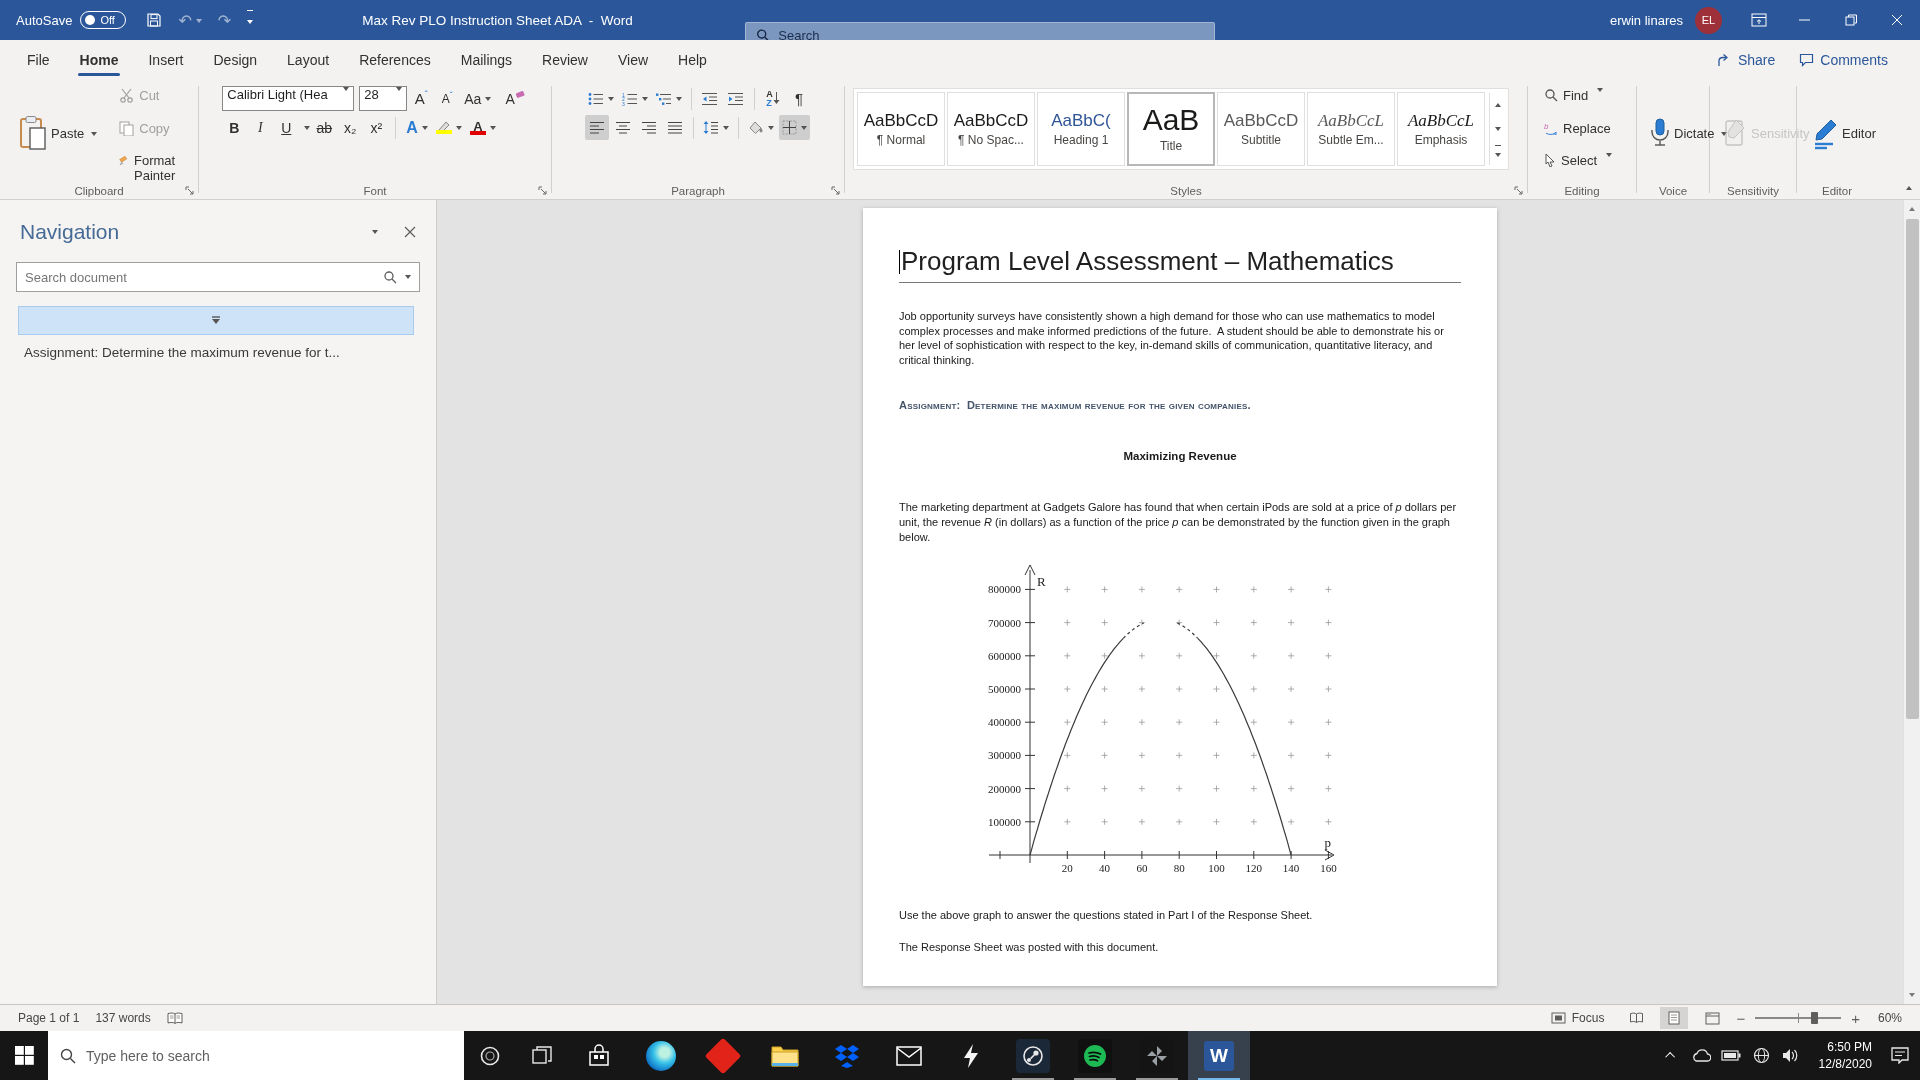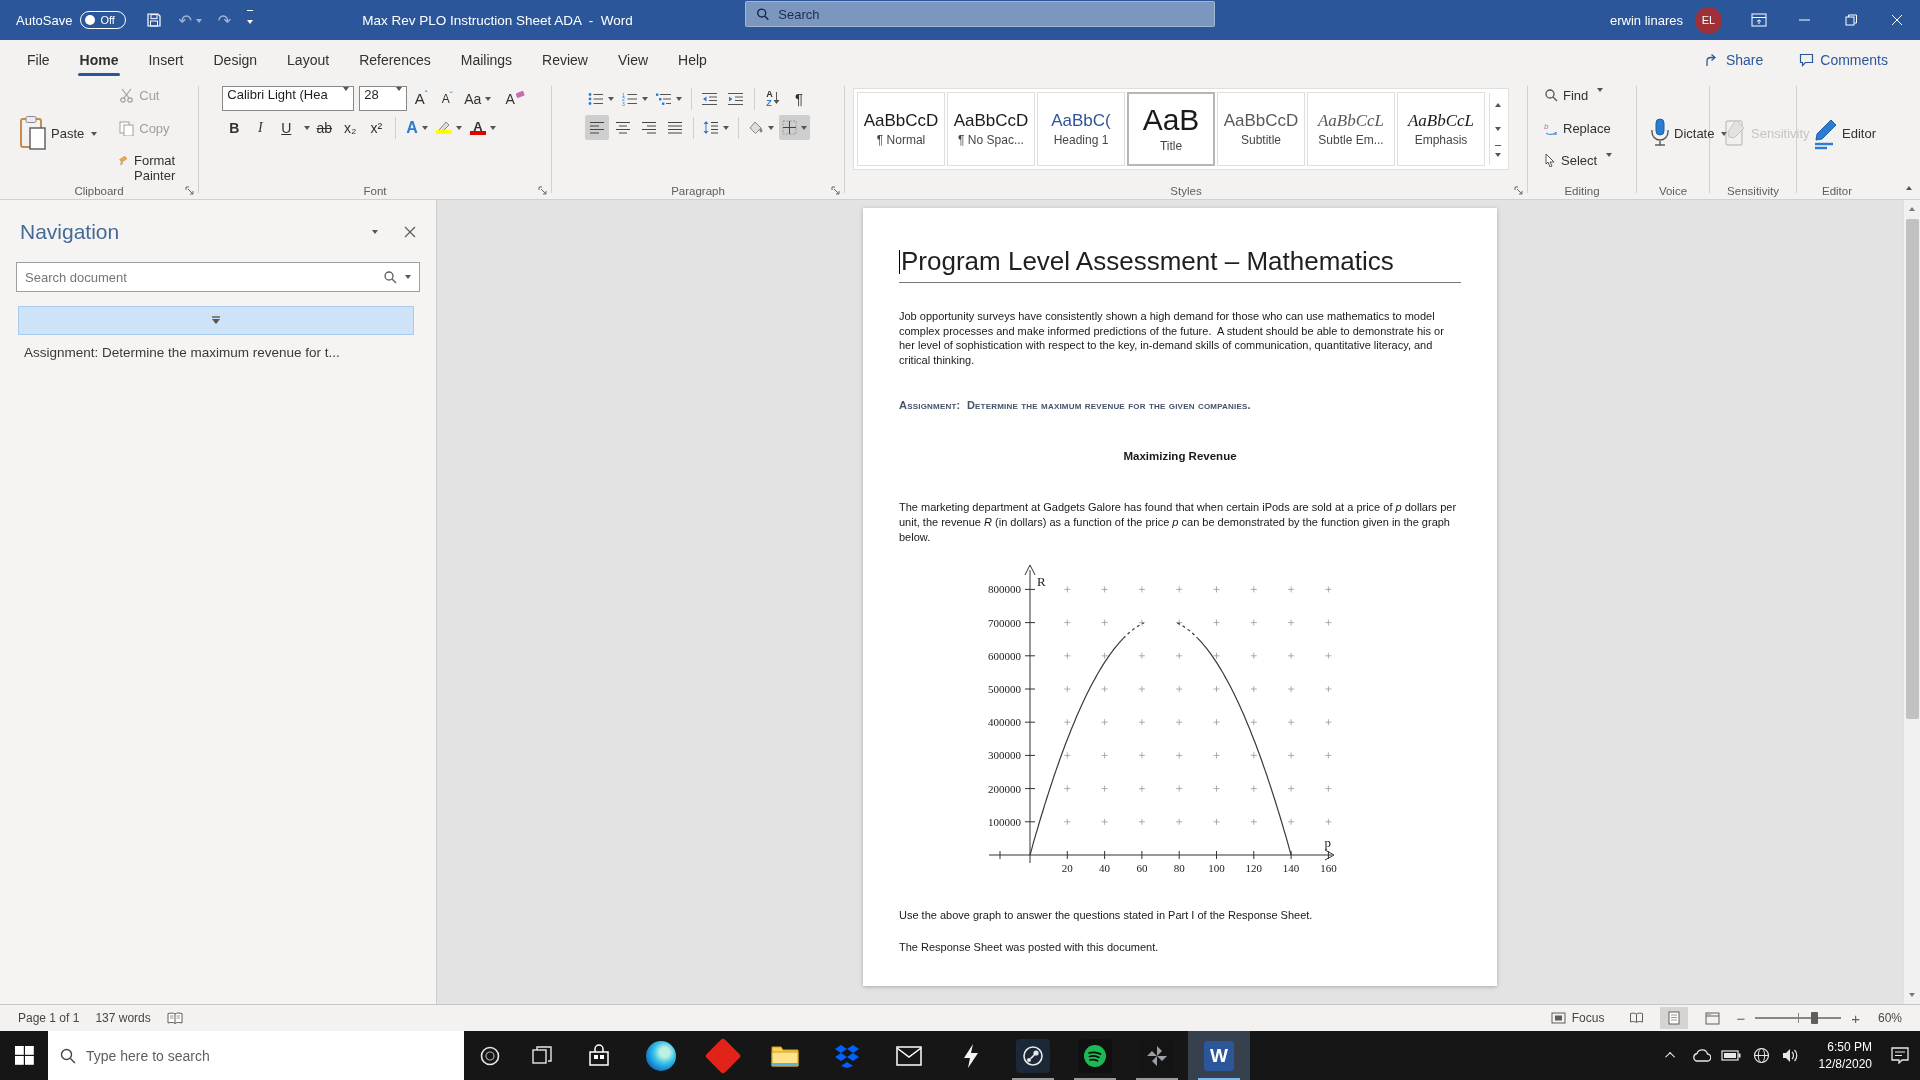--- a/index.html
+++ b/index.html
@@ -12,34 +12,34 @@
 
 .titlebar{height:40px;background:#2b579a;display:flex;align-items:center;color:#fff;padding-left:16px;position:relative}
 .autosave{display:flex;align-items:center;gap:8px;font-size:13px}
 .pill{width:46px;height:18px;border:1px solid #fff;border-radius:9px;display:flex;align-items:center;padding:0 4px;gap:5px}
 .knob{width:10px;height:10px;border-radius:50%;background:#fff}
 .pill i{font-style:normal;font-size:11px}
 .qat{display:flex;align-items:center;gap:16px;margin-left:20px;font-size:16px}
 .dis{opacity:.55}
 .qcust{display:inline-block;border-top:1.5px solid #fff;padding-top:1px}
 .tb-title{position:absolute;left:325px;width:345px;top:0;height:40px;display:flex;align-items:center;justify-content:center;font-size:13.5px;white-space:pre}
-.tb-search{position:absolute;left:745px;top:1px;width:470px;height:26px;background:rgba(255,255,255,.38);border:1px solid rgba(255,255,255,.3);border-radius:2px;display:flex;align-items:center;padding:0 10px;gap:9px;color:#14233e}
+.tb-search{position:absolute;left:745px;top:22px;width:470px;height:26px;background:rgba(255,255,255,.38);border:1px solid rgba(255,255,255,.3);border-radius:2px;display:flex;align-items:center;padding:0 10px;gap:9px;color:#14233e}
 .tb-search input{border:0;background:transparent;outline:0;font:13px "Liberation Sans",sans-serif;color:#14233e;width:100%}
 .tb-search input::placeholder{color:#1d2d49}
 .tb-right{margin-left:auto;display:flex;align-items:center;height:40px}
 .uname{font-size:13px;margin-right:12px}
 .avatar{width:27px;height:27px;border-radius:50%;background:#9e3039;display:flex;align-items:center;justify-content:center;font-size:11px;margin-right:14px}
 .wbtn{width:46px;height:40px;display:flex;align-items:center;justify-content:center}
 
 
 .menubar{height:40px;background:#f3f2f1;display:flex;align-items:center;padding-left:12px;position:relative}
 .mtab{padding:0 15px;height:40px;display:flex;align-items:center;font-size:14px;color:#323130;position:relative}
 .mtab.active{font-weight:bold}
 .mtab.active::after{content:"";position:absolute;left:13px;right:13px;bottom:4px;height:3px;background:#2b579a;border-radius:2px}
-.mb-right{position:absolute;right:20px;display:flex;gap:12px;color:#2b579a;font-size:14px}
+.mb-right{position:absolute;right:20px;display:flex;gap:0;color:#2b579a;font-size:14px}
 .mb-right .mbtn{display:flex;align-items:center;gap:6px;padding:4px 12px}
 
 
 .ribbon{height:120px;background:#f3f2f1;border-bottom:1px solid #d2d0ce;display:flex;position:relative}
 .rgroup{position:relative;padding:6px 4px 18px;display:flex}
 .glabel{position:absolute;bottom:2px;left:0;right:0;text-align:center;font-size:11.5px;color:#605e5c}
 .launcher{position:absolute;right:3px;bottom:3px}
 .rdiv{width:1px;background:#d2d0ce;margin:6px 0}
 .bigbtn{display:flex;align-items:center;justify-content:flex-start;gap:3px;padding:4px 8px;font-size:13px;color:#323130}
 .scol{display:flex;flex-direction:column;justify-content:space-between;padding:2px 0}

